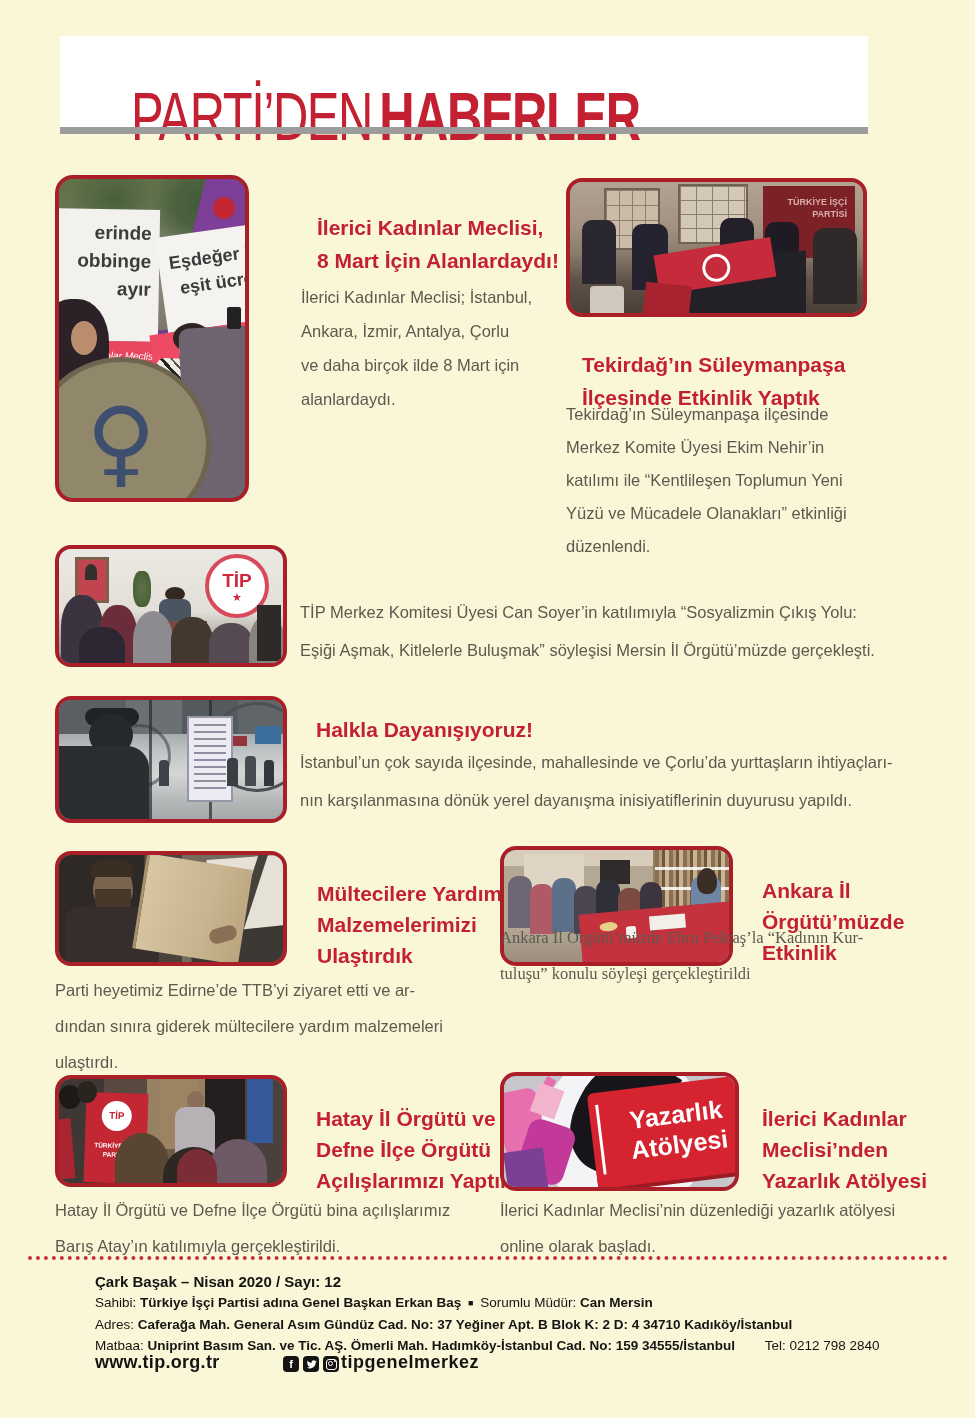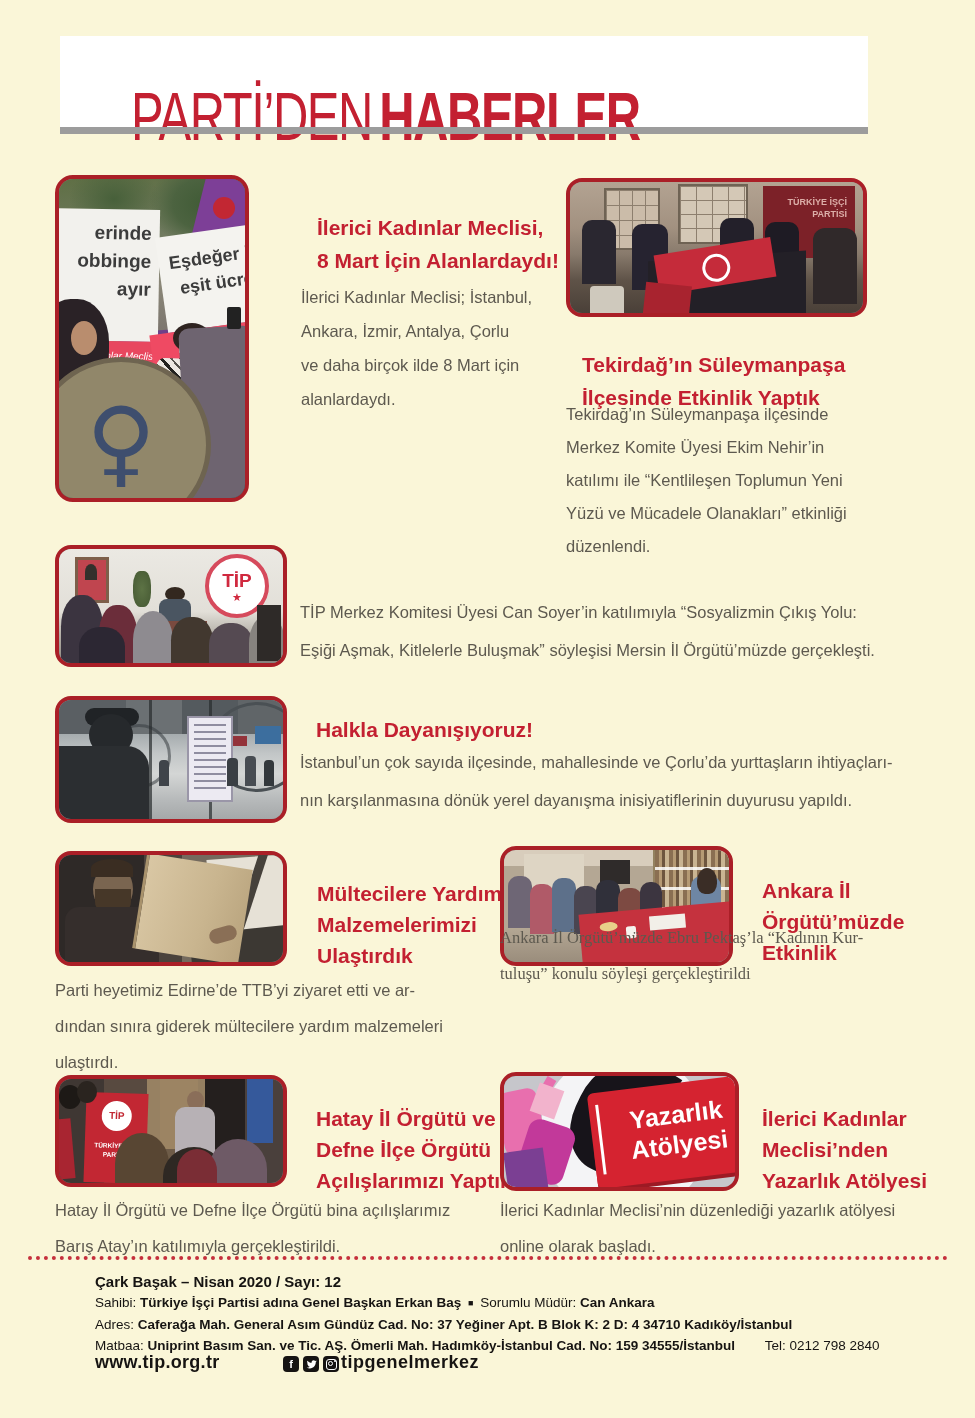--- a/index.html
+++ b/index.html
@@ -304,21 +304,21 @@
 
   <div class="abs" id="dotted-sep"></div>
 
   <div class="abs" id="footer">
     <div class="issue">Çark Başak – Nisan 2020 / Sayı: 12</div>
     <div>
       <span>Sahibi:</span>
       <b>Türkiye İşçi Partisi adına Genel Başkan Erkan Baş</b>
       <span class="bullet">■</span>
       <span>Sorumlu Müdür:</span>
-      <b>Can Ankara</b>
+      <b>Can Mersin</b>
     </div>
     <div>
       <span>Adres:</span>
       <b>Caferağa Mah. General Asım Gündüz Cad. No: 37 Yeğiner Apt. B Blok K: 2 D: 4 34710 Kadıköy/İstanbul</b>
     </div>
     <div>
       <span>Matbaa:</span>
       <b>Uniprint Basım San. ve Tic. AŞ. Ömerli Mah. Hadımköy-İstanbul Cad. No: 159 34555/İstanbul</b>
       <span class="tel">Tel: 0212 798 2840</span>
     </div>

